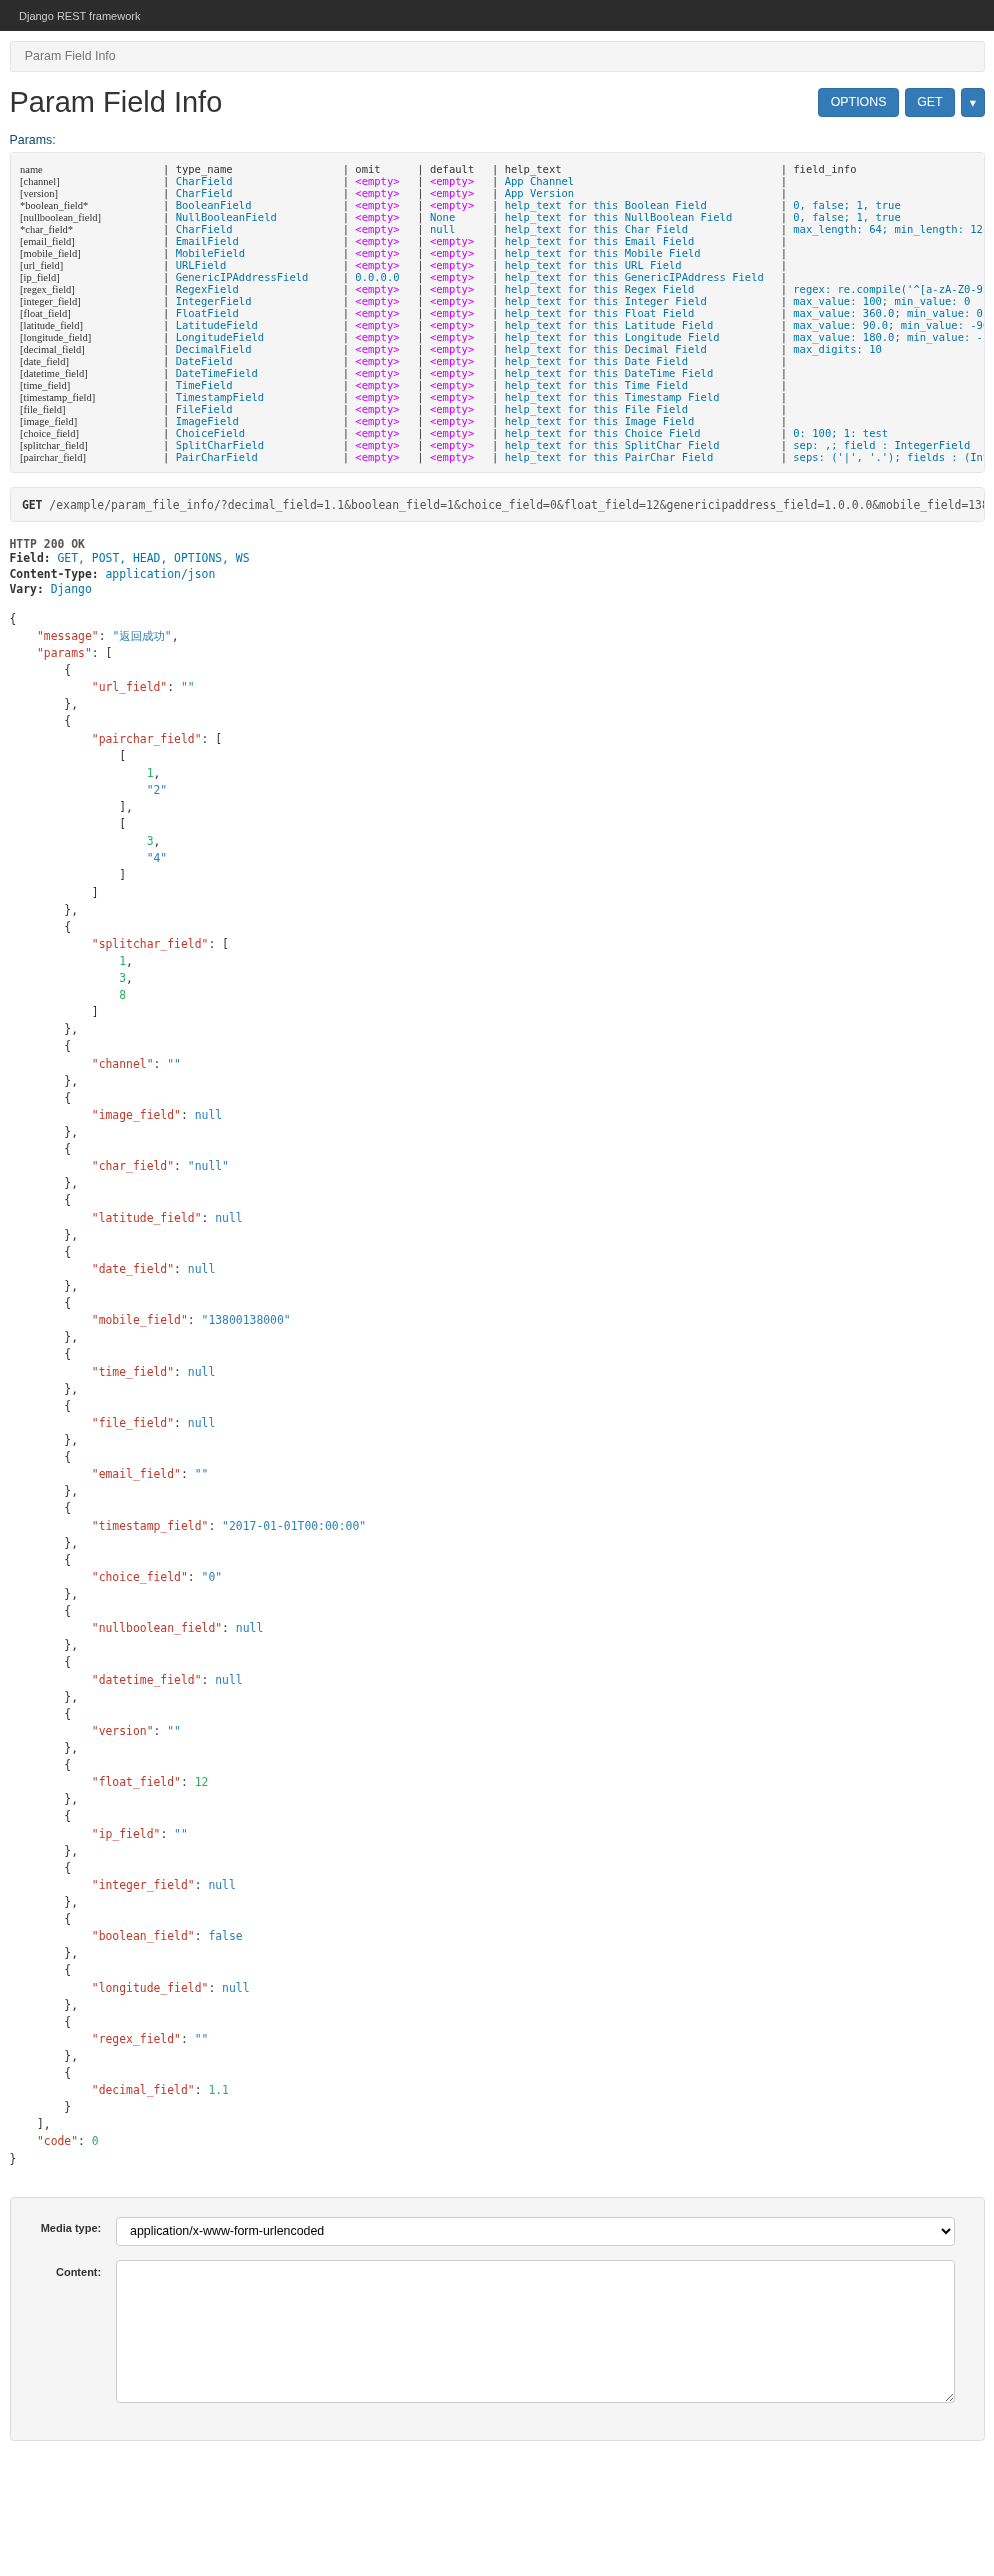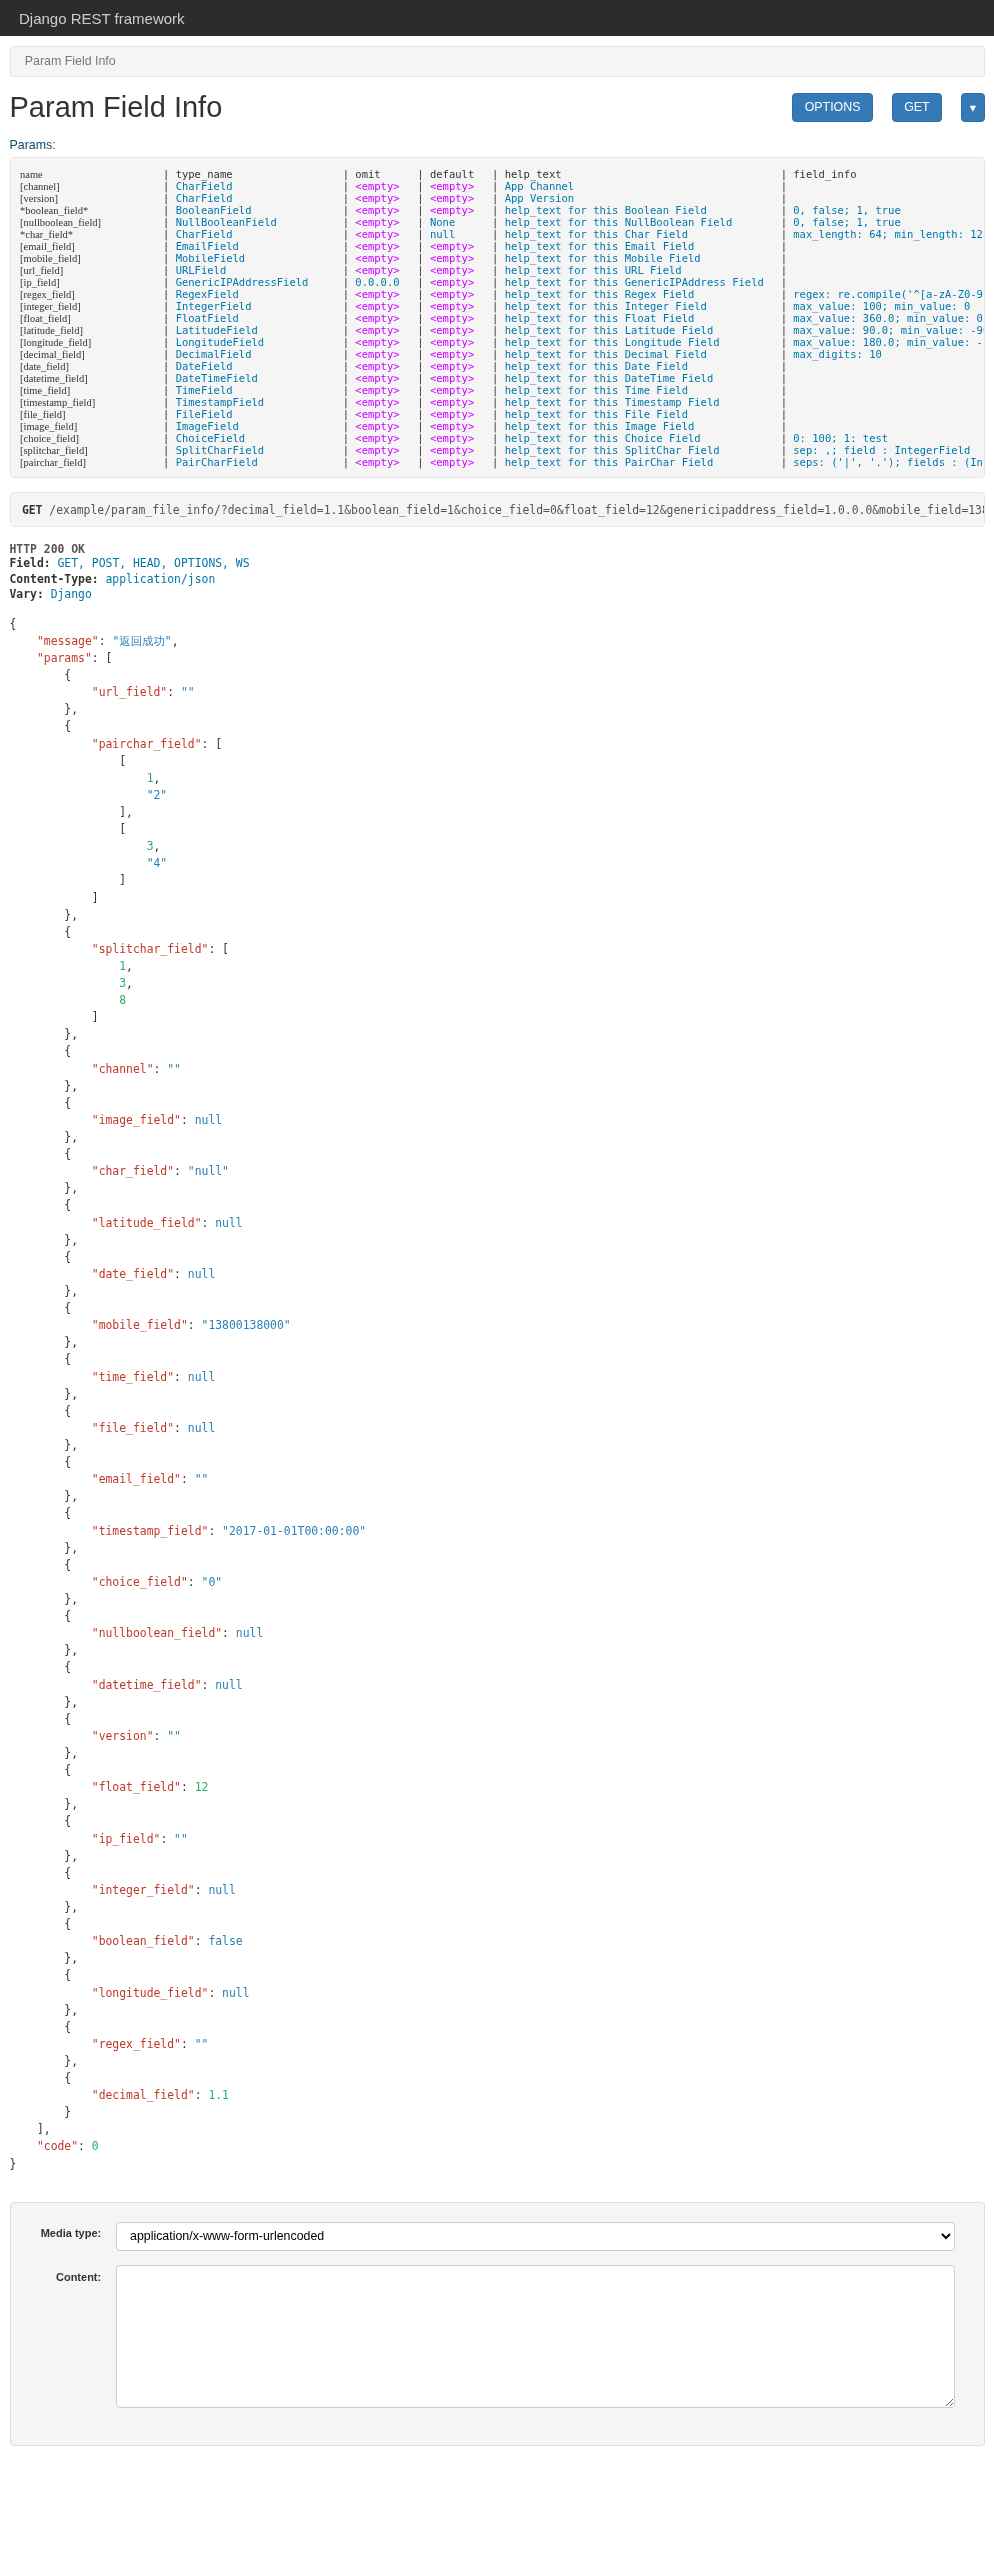--- a/index.html
+++ b/index.html
@@ -1,23 +1,23 @@
 <!DOCTYPE html>
 <html><head>
 <meta charset="utf-8">
 <style>
 * { box-sizing: border-box; margin: 0; padding: 0; }
 body { font-family: -apple-system, BlinkMacSystemFont, "Segoe UI", Helvetica, Arial, sans-serif; font-size: 13.3px; color: #333; background: #fff; }
-.navbar { background: #2c2c2c; color: #ccc; padding: 9.5px 19px; font-size: 15px; }
+.navbar { background: #2c2c2c; color: #ccc; padding: 9.5px 19px; font-size: 11px; }
 .navbar a { color: #ccc; text-decoration: none; }
 .container { padding: 0 9.5px; }
 .breadcrumb { background: #f5f5f5; border: 1px solid #e5e5e5; border-radius: 2.9px; padding: 7.6px 14.3px; margin: 9.5px 0; font-size: 12.4px; color: #777; }
 .page-header { display: flex; justify-content: space-between; align-items: center; margin: 14.3px 0; }
 .page-header h1 { font-size: 29px; font-weight: 500; color: #333; }
-.btn-group { display: flex; gap: 19px; }
+.btn-group { display: flex; gap: 6px; }
 .btn { background: #337ab7; color: #fff; border: 1px solid #2e6da4; border-radius: 3.8px; padding: 5.7px 11.4px; font-size: 12.4px; cursor: pointer; }
 .btn-dropdown { padding: 5.7px 7.6px; }
 .params-label { color: #0c4a6e; font-size: 12.4px; margin-bottom: 4.8px; }
 .params-table { background: #f5f5f5; border: 1px solid #e5e5e5; border-radius: 3.8px; padding: 9.5px; font-family: Menlo, Monaco, Consolas, monospace; font-size: 10.5px; white-space: pre; overflow-x: auto; margin-bottom: 14.3px; }
 .params-table .row-line { display: block; }
 .params-table .col1 { display: inline-block; width: 143px; font-family: Liberation Serif, serif; }
 .params-table .col2 { display: inline-block; width: 167px; }
 .params-table .col3 { display: inline-block; width: 62px; }
 .params-table .col4 { display: inline-block; width: 62px; }
 .params-table .col5 { display: inline-block; width: 276px; }

